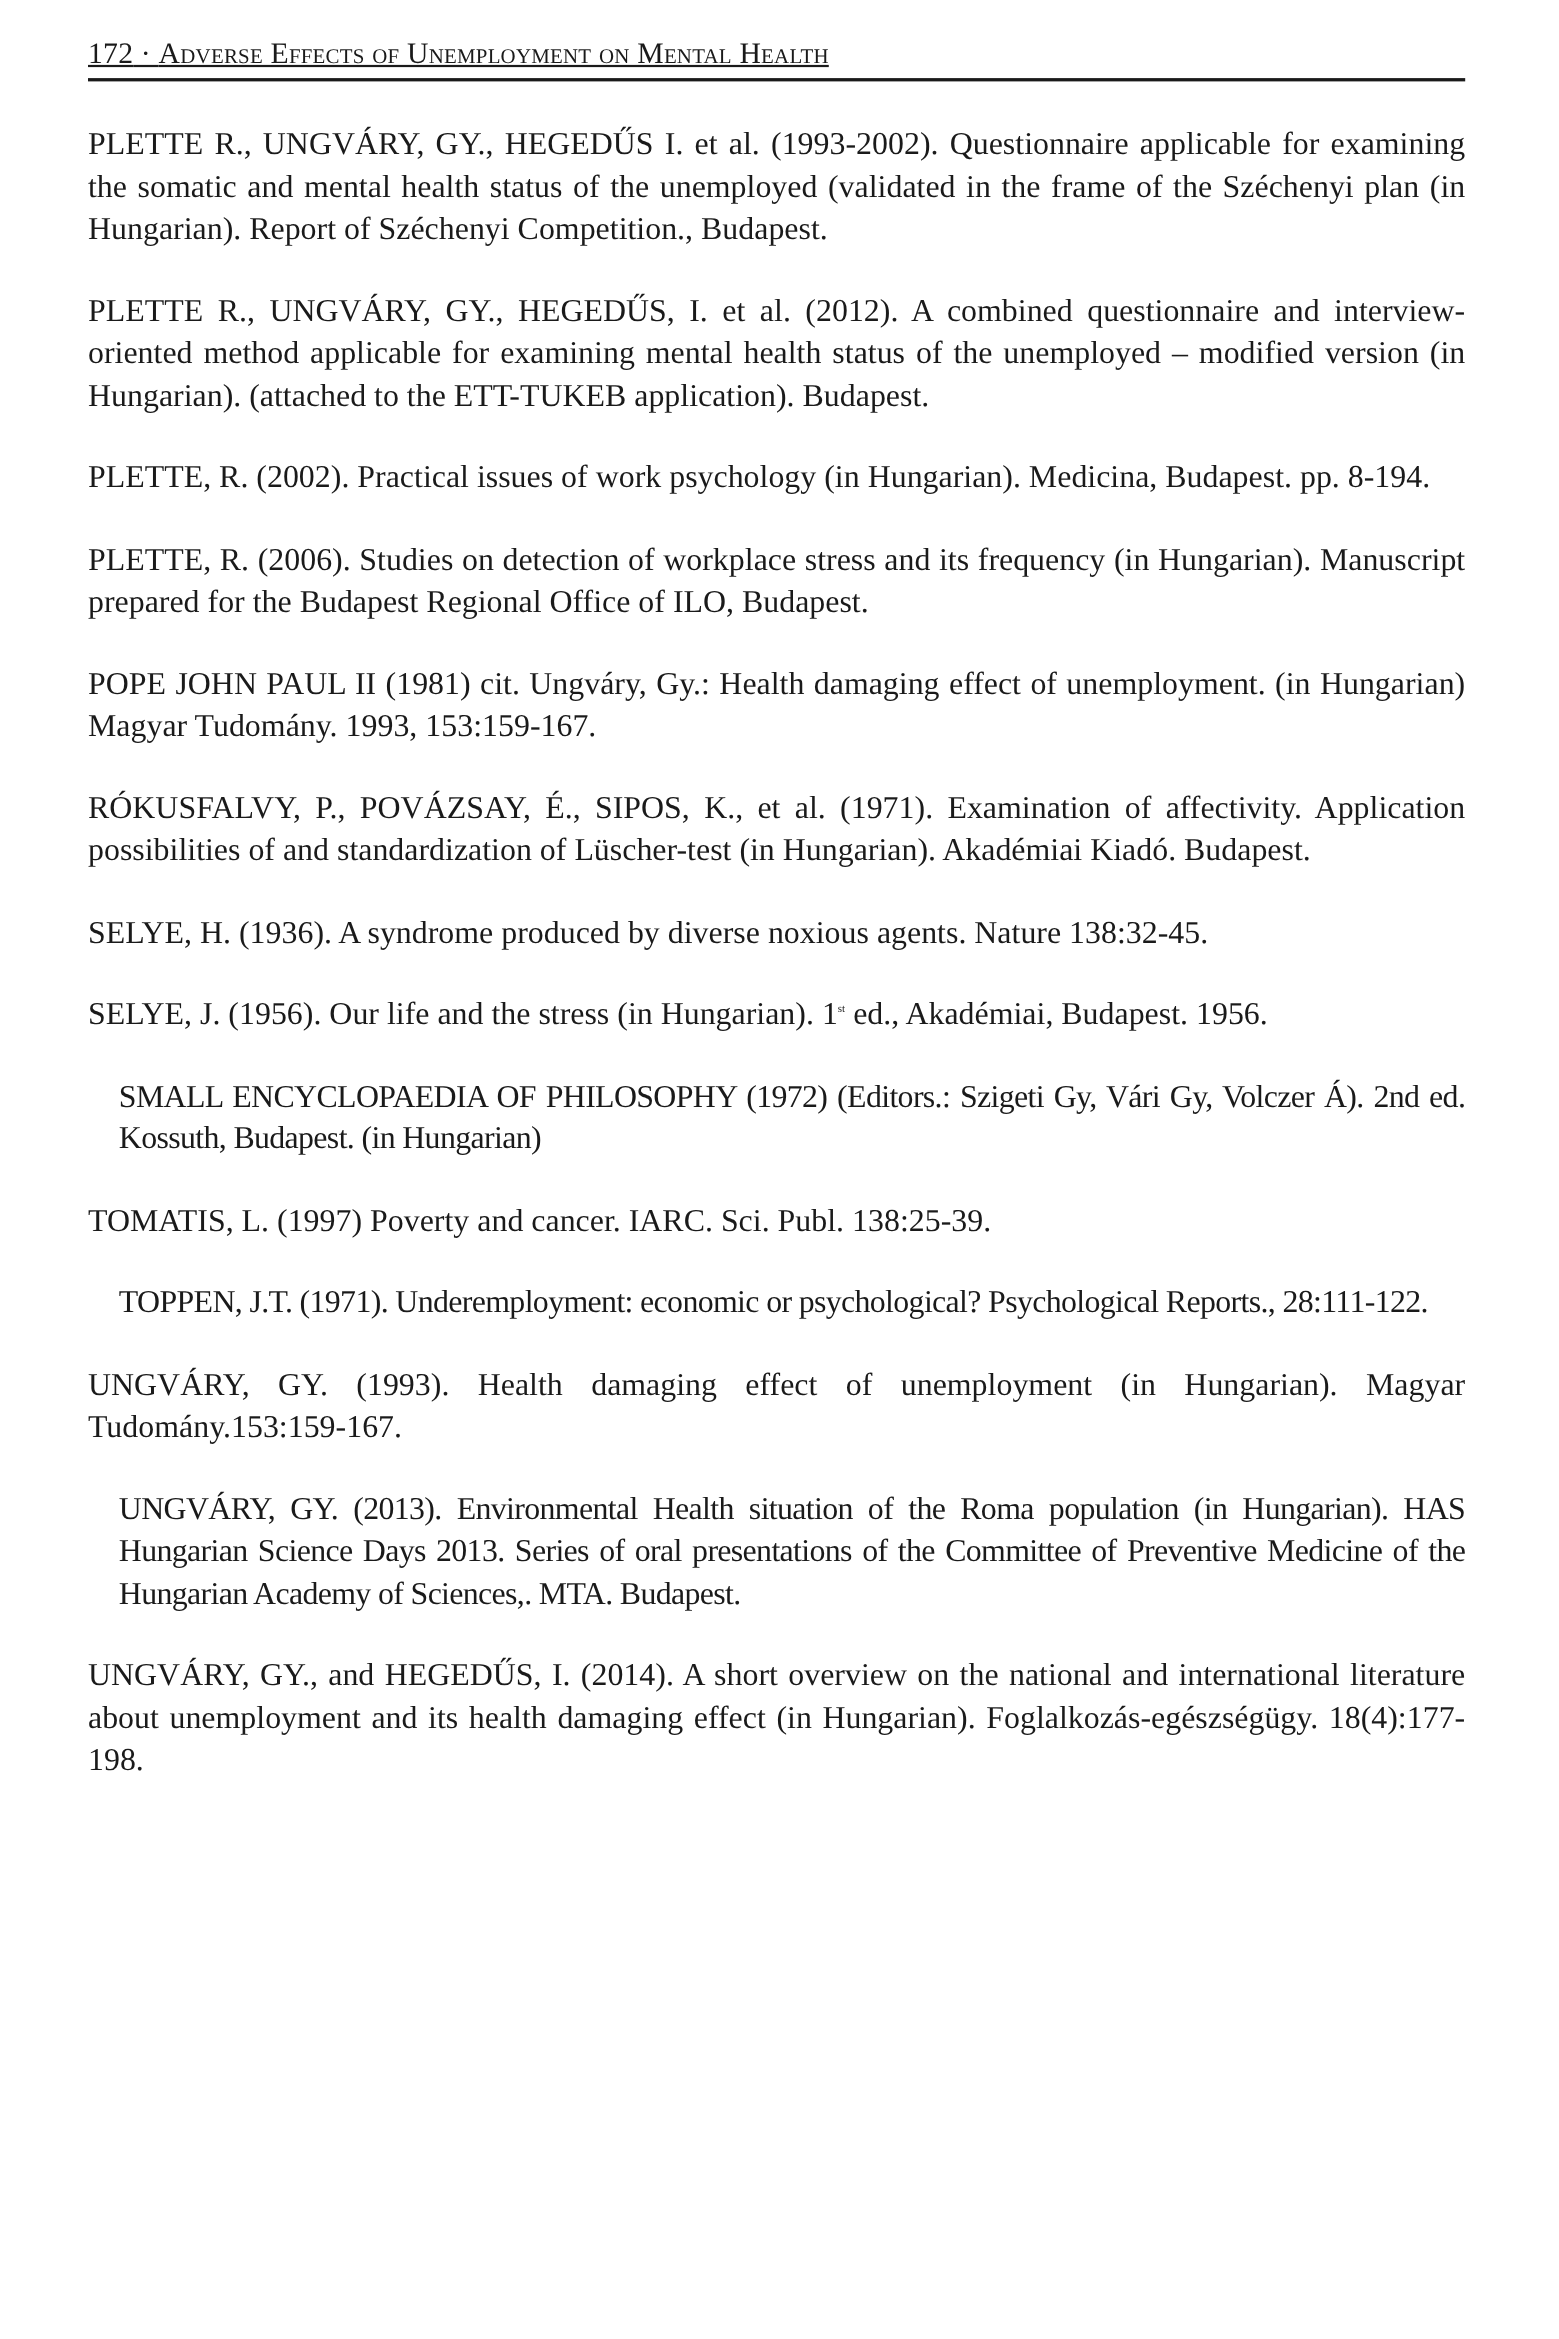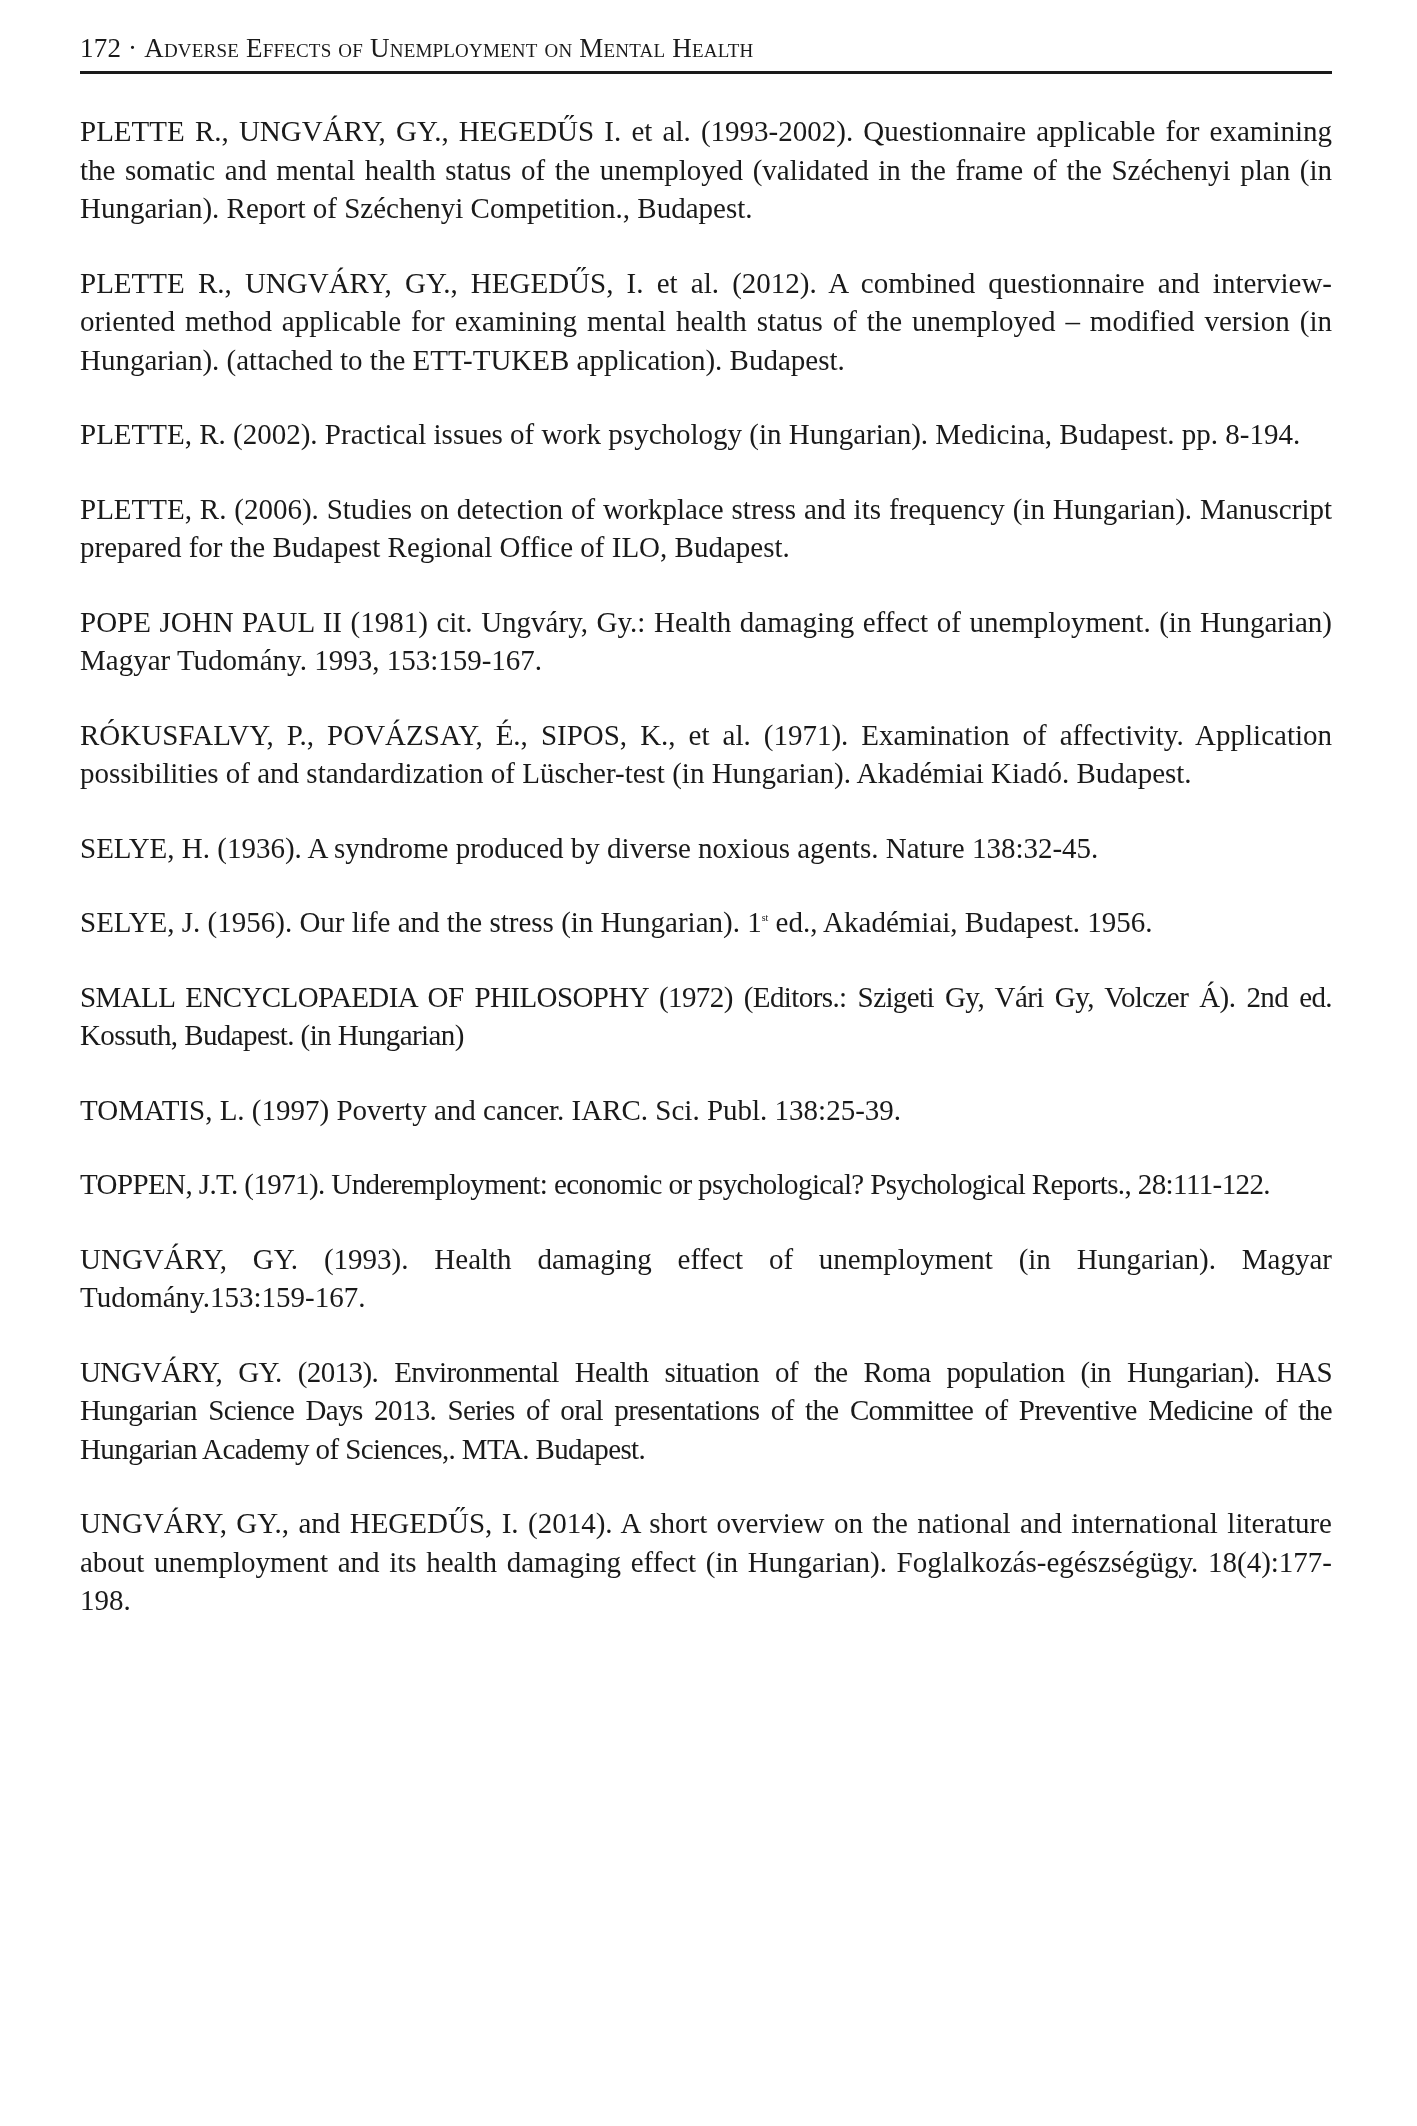--- a/index.html
+++ b/index.html
@@ -3,35 +3,35 @@
 <meta charset="utf-8">
 <style>
   html, body { margin: 0; padding: 0; background: #ffffff; }
   body {
     width: 1417px; height: 2126px; position: relative; overflow: hidden;
     font-family: "Liberation Serif", "DejaVu Serif", serif;
     color: #1a1a1a;
   }
   .page-header {
     position: absolute; left: 80px; top: 30px; width: 1252px;
-    font-size: 27px; line-height: 36px; letter-spacing: 0.2px;
+    font-size: 27px; line-height: 36px; letter-spacing: 0.2px; text-decoration: underline;
   }
   .page-header .sc { font-variant: small-caps; }
   .header-rule {
     position: absolute; left: 80px; top: 71px; width: 1252px; height: 3px;
     background: #1a1a1a;
   }
   .refs {
     position: absolute; left: 80px; top: 112px; width: 1252px;
   }
   .ref {
     font-size: 29px; line-height: 38.5px; text-align: justify;
     margin: 0 0 36px 0; hyphens: none;
   }
-  .ref.tight { letter-spacing: -0.6px; }
+  .ref.tight { letter-spacing: -0.6px; margin-left: 28px; }
   sup { font-size: 10px; line-height: 0; vertical-align: 11px; }
 </style>
 </head>
 <body>
 
 <div class="page-header">
   <span>172</span><span> · </span><span class="sc">Adverse Effects of Unemployment on Mental Health</span>
 </div>
 <div class="header-rule"></div>
 

